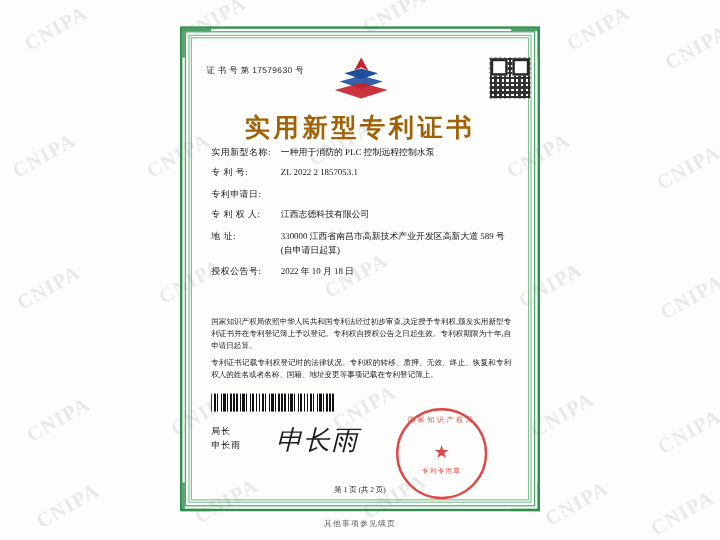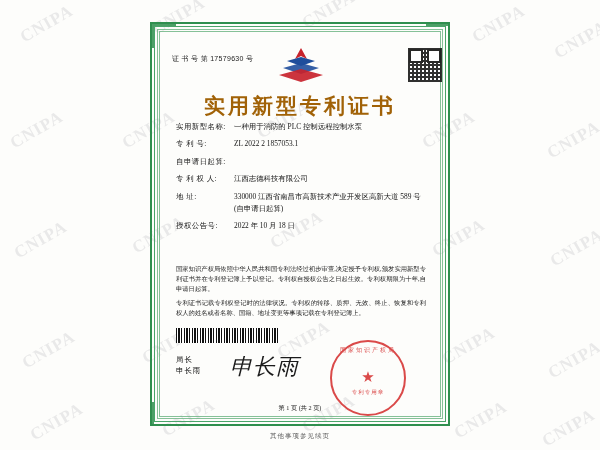--- a/index.html
+++ b/index.html
@@ -306,21 +306,21 @@
   <div class="fields" id="fields">
       <div class="field-row">
         <div class="field-label">实用新型名称:</div>
         <div class="field-value"><span>一种用于消防的 PLC 控制远程控制水泵</span></div>
       </div>
       <div class="field-row">
         <div class="field-label">专 利 号:</div>
         <div class="field-value"><span>ZL 2022 2 1857053.1</span></div>
       </div>
       <div class="field-row">
-        <div class="field-label">自申请日起算:</div>
+        <div class="field-label">专利申请日:</div>
       </div>
       <div class="field-row">
         <div class="field-label">专 利 权 人:</div>
         <div class="field-value"><span>江西志德科技有限公司</span></div>
       </div>
       <div class="field-row">
         <div class="field-label">地 址:</div>
         <div class="field-value"><span>330000 江西省南昌市高新技术产业开发区高新大道 589 号</span><span class="sub">(自申请日起算)</span></div>
       </div>
       <div class="field-row">

